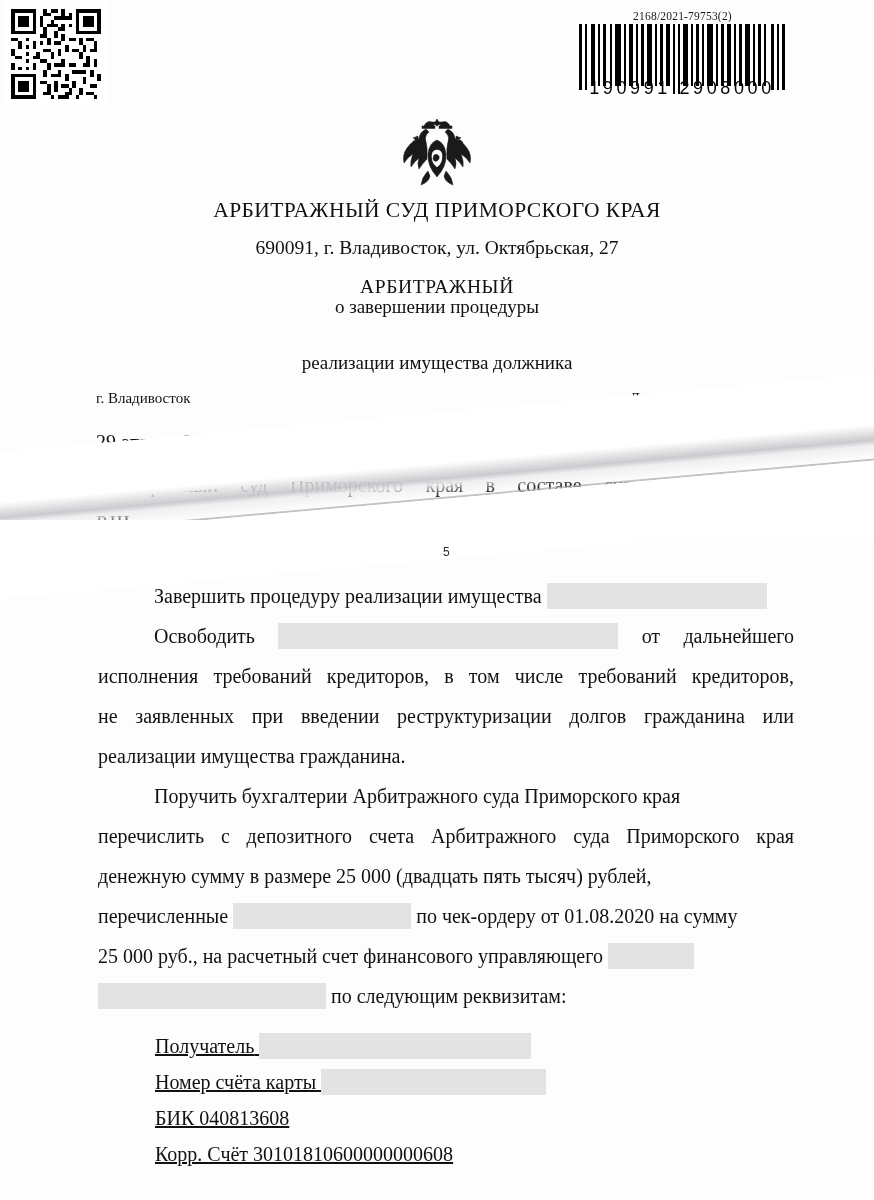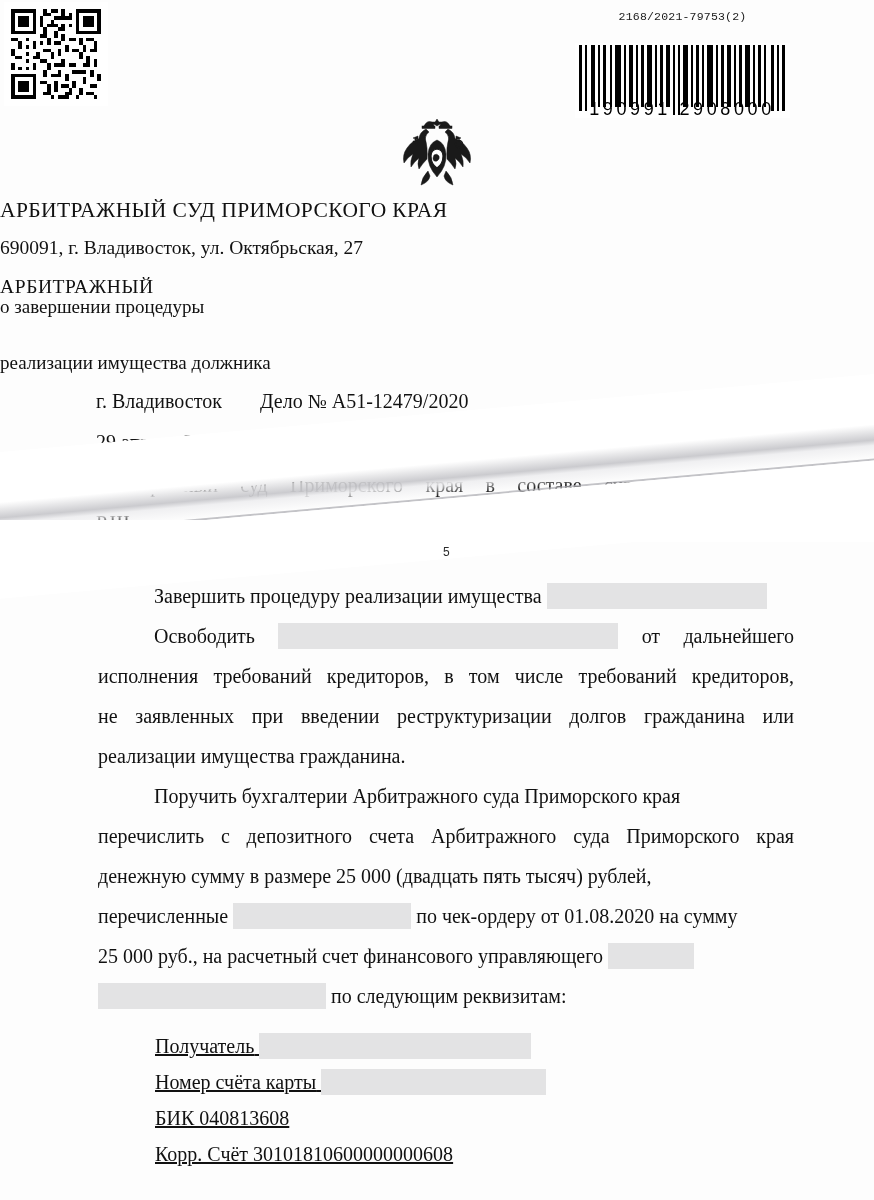--- a/index.html
+++ b/index.html
@@ -34,25 +34,25 @@
   .qr-block svg { display: block; }
 
   .barcode-block {
     position: absolute;
     left: 575px;
     top: 10px;
     width: 215px;
     text-align: center;
   }
   .barcode-label {
-    font-family: Liberation Mono, monospace;
+    font-family: Liberation Serif, serif;
     font-size: 11.5px;
     color: #1a1a1a;
     letter-spacing: 0.2px;
-    margin-bottom: 20px;
+    margin-bottom: 0;
     white-space: nowrap;
   }
   .barcode-bars {
     display: block;
     background: #ffffff;
   }
 
   
   .emblem {
     position: absolute;
@@ -61,21 +61,21 @@
     transform: translateX(-50%);
     width: 86px;
     height: 80px;
   }
 
   
   .hdr {
     position: absolute;
     left: 0;
     width: 874px;
-    text-align: left;
+    text-align: center;
     white-space: nowrap;
   }
   .court-name {
     top: 198px;
     font-size: 21.5px;
     letter-spacing: 0.4px;
   }
   .court-addr {
     top: 237px;
     font-size: 19.5px;
@@ -87,23 +87,23 @@
   }
   .doc-sub1 { top: 296px; font-size: 19px; }
   .doc-sub2 { top: 352px; font-size: 19px; }
 
   
   .meta-row {
     position: absolute;
     left: 96px;
     width: 690px;
     top: 390px;
-    font-size: 20px;
+    font-size: 15px;
     display: flex;
-    justify-content: flex-start;
+    justify-content: space-between;
     gap: 38px;
   }
   .meta-date {
     position: absolute;
     left: 96px;
     top: 431px;
     font-size: 20px;
   }
 
   

